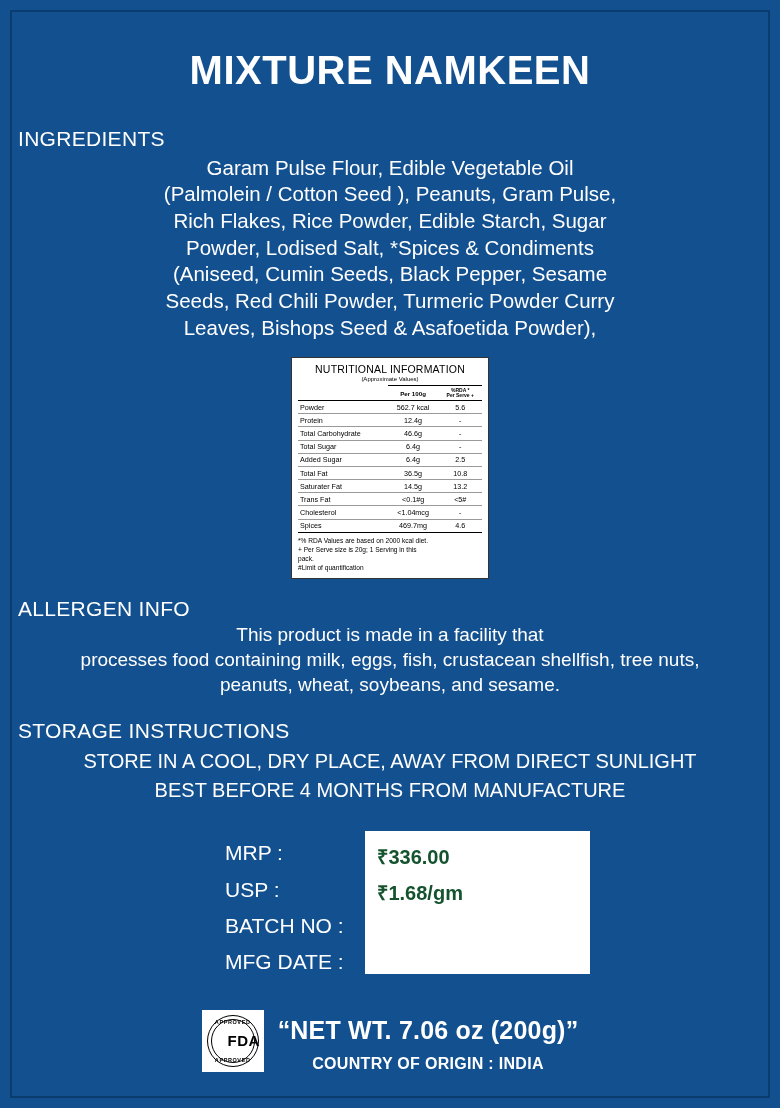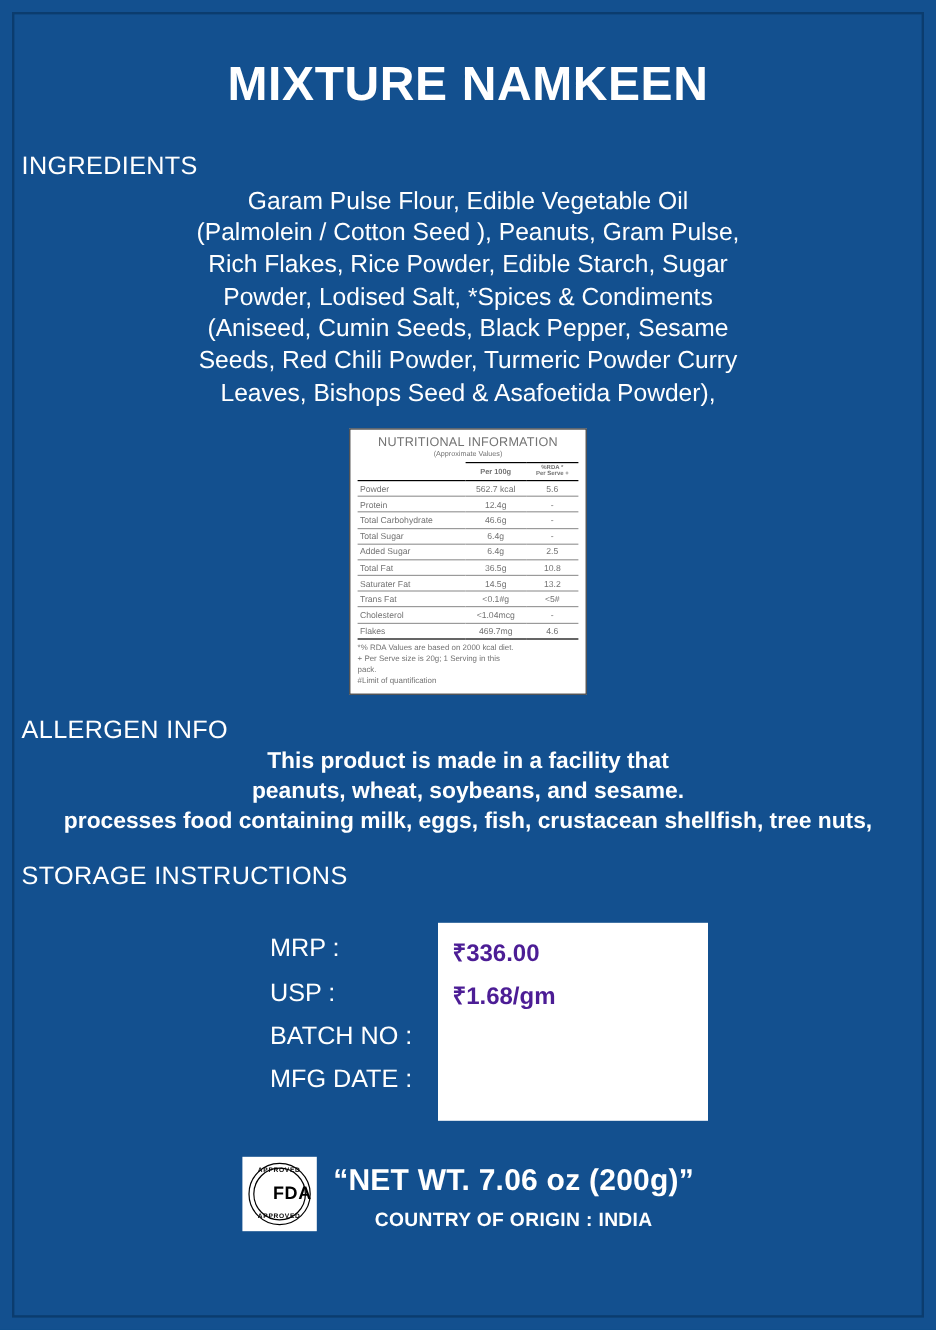--- a/index.html
+++ b/index.html
@@ -64,21 +64,21 @@
   .ingredients-body .ln { display: block; white-space: nowrap; }
 
   
   .nutri-wrap {
     display: flex;
     justify-content: center;
     margin-top: 16px;
   }
   .nutri {
     background: #ffffff;
-    color: #737373;
+    color: #000000;
     width: 198px;
     border: 1px solid #333;
     padding: 5px 6px 6px 6px;
     box-sizing: border-box;
   }
   .nutri-title {
     text-align: center;
     font-size: 10.5px;
     letter-spacing: 0.2px;
   }
@@ -119,21 +119,20 @@
   .nutri-notes div { white-space: nowrap; }
 
   
   .allergen-head { margin-top: 18px; }
   .allergen-body {
     text-align: center;
     font-size: 19px;
     line-height: 1.30;
     margin-top: 2px;
     padding: 0 18px;
-    font-weight: bold;
   }
   .allergen-body .ln { display: block; }
 
   
   .storage-head { margin-top: 22px; }
   .storage-body {
     text-align: center;
     font-size: 20px;
     line-height: 1.45;
     margin-top: 4px;
@@ -156,25 +155,25 @@
     padding-top: 4px;
     margin-left: 35px;
   }
   .mrp-labels div {
     font-size: 21px;
     line-height: 1.72;
     text-align: left;
   }
   .mrp-values {
     background: #ffffff;
-    color: #4c1d95;
+    color: #14532d;
     flex: 1;
     padding: 8px 12px 0 12px;
     box-sizing: border-box;
-    height: 165px;
+    height: 143px;
   }
   .mrp-values div {
     font-size: 20px;
     font-weight: bold;
     line-height: 1.80;
   }
 
   
   .footer {
     margin-top: 30px;
@@ -325,43 +324,47 @@
             <td class="c-name">Trans Fat</td>
             <td class="c-val">&lt;0.1#g</td>
             <td class="c-rda">&lt;5#</td>
           </tr>
           <tr>
             <td class="c-name">Cholesterol</td>
             <td class="c-val">&lt;1.04mcg</td>
             <td class="c-rda">-</td>
           </tr>
           <tr>
-            <td class="c-name">Flakes</td>
+            <td class="c-name">Spices</td>
             <td class="c-val">469.7mg</td>
             <td class="c-rda">4.6</td>
           </tr>
         </tbody>
       </table>
       <div class="nutri-notes">
         <div>*% RDA Values are based on 2000 kcal diet.</div>
         <div>+ Per Serve size is 20g; 1 Serving in this</div>
         <div>pack.</div>
         <div>#Limit of quantification</div>
       </div>
     </div>
   </div>
 
   <div class="section-head allergen-head">ALLERGEN INFO</div>
   <div class="allergen-body">
     <span class="ln">This product is made in a facility that</span>
+    <span class="ln">processes food containing milk, eggs, fish, crustacean shellfish, tree nuts,</span>
     <span class="ln">peanuts, wheat, soybeans, and sesame.</span>
-    <span class="ln">processes food containing milk, eggs, fish, crustacean shellfish, tree nuts,</span>
   </div>
 
   <div class="section-head storage-head">STORAGE INSTRUCTIONS</div>
+  <div class="storage-body">
+    <span class="ln">STORE IN A COOL, DRY PLACE, AWAY FROM DIRECT SUNLIGHT</span>
+    <span class="ln">BEST BEFORE 4 MONTHS FROM MANUFACTURE</span>
+  </div>
 
   <div class="mrp-block">
     <div class="mrp-inner">
       <div class="mrp-labels">
         <div>MRP :</div>
         <div>USP :</div>
         <div>BATCH NO :</div>
         <div>MFG DATE :</div>
       </div>
       <div class="mrp-values">

